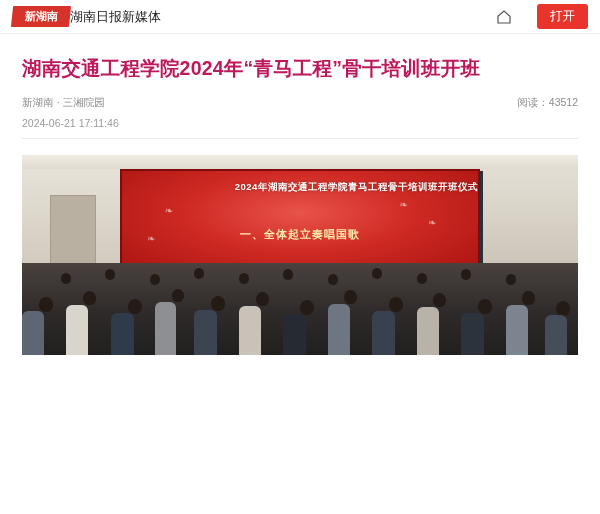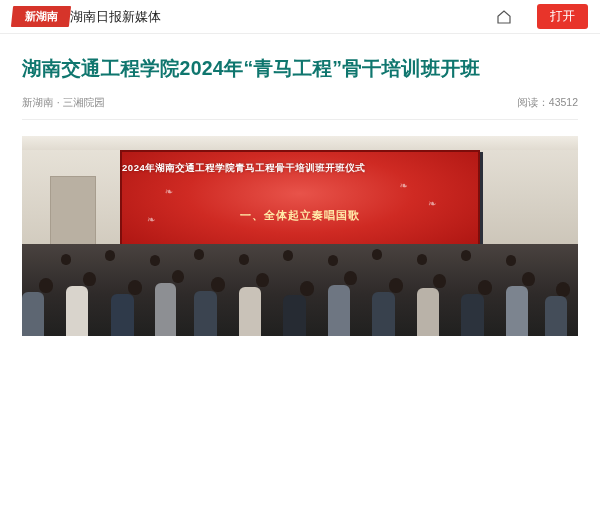--- a/index.html
+++ b/index.html
@@ -67,21 +67,21 @@
     font-family: "Liberation Sans", sans-serif;
   }
 
   
   .article {
     padding: 14px 22px 0 22px;
   }
   .headline {
     font-size: 19.5px;
     font-weight: bold;
-    color: #0f766e;
+    color: #be185d;
     line-height: 1.45;
     margin: 6px 0 0 0;
     letter-spacing: 0.2px;
   }
   .meta {
     margin-top: 14px;
     font-size: 10.5px;
     color: #8c8c8c;
     display: flex;
     align-items: baseline;
@@ -147,21 +147,21 @@
     height: 104px;
     background: radial-gradient(ellipse at 50% 40%, #e8534a 0%, #cf2a23 45%, #a8120f 100%);
     box-shadow: 0 0 0 2px #7d0d0b;
     overflow: hidden;
   }
   .ph-screen-title {
     position: absolute;
     top: 10px;
     left: 0;
     width: 100%;
-    text-align: left;
+    text-align: right;
     color: #ffffff;
     font-size: 9.5px;
     font-weight: bold;
     letter-spacing: 0.5px;
     white-space: nowrap;
     text-shadow: 0 0 3px rgba(0,0,0,.35);
   }
   .ph-screen-sub {
     position: absolute;
     top: 56px;
@@ -223,20 +223,21 @@
   </div>
 </div>
 
 <div class="article">
   <h1 class="headline">湖南交通工程学院2024年“青马工程”骨干培训班开班</h1>
 
   <div class="meta">
     <span class="source">新湖南 · 三湘院园</span>
     <span class="readcount">阅读：43512</span>
   </div>
+  <div class="meta-date">2024-06-21 17:11:46</div>
 
   <div class="divider"></div>
 
 </div>
 
 <div class="photo-wrap">
   <div class="photo">
     <div class="ph-ceiling"></div>
     <div class="ph-wall-l"></div>
     <div class="ph-wall-r"></div>

